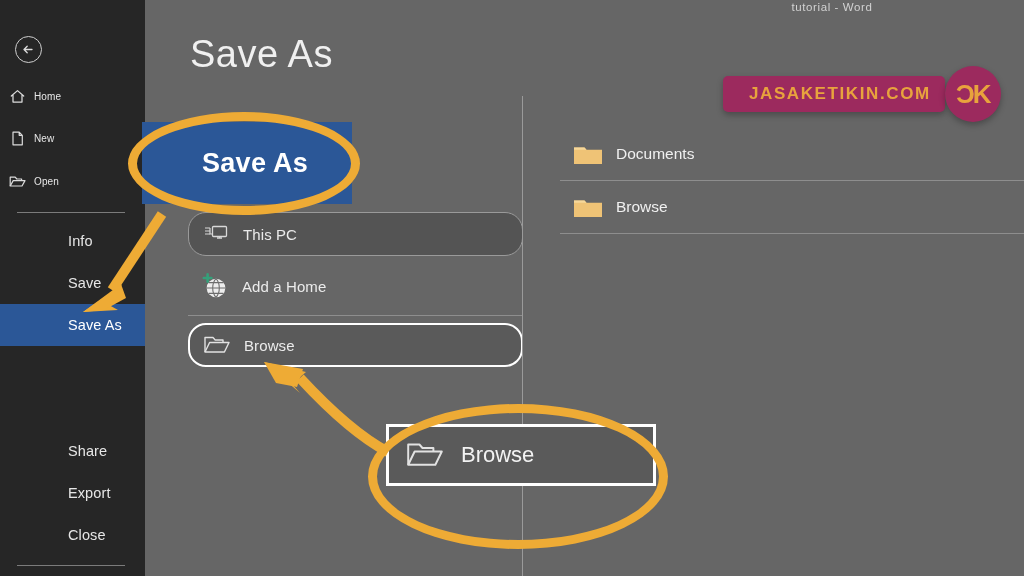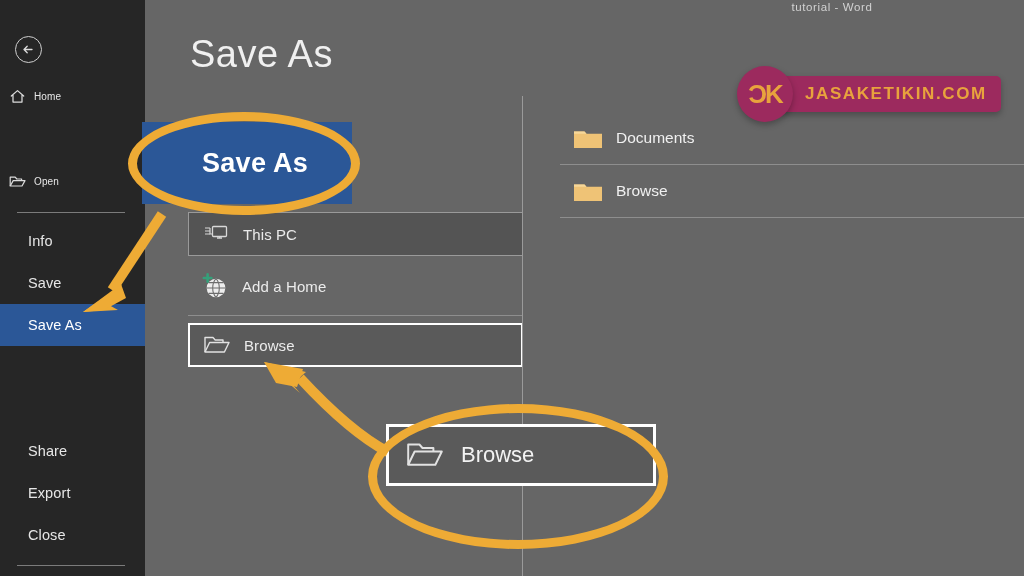--- a/index.html
+++ b/index.html
@@ -68,21 +68,21 @@
     left: 0;
     width: 145px;
     height: 42px;
     display: flex;
     align-items: center;
     cursor: pointer;
   }
   .nav-item .lbl {
     color: #e6e6e6;
     font-size: 14.5px;
-    padding-left: 28px;
+    padding-left: 68px;
     letter-spacing: .1px;
   }
   .nav-item.selected { background: #2b5797; }
   .nav-item.selected .lbl { color: #ffffff; }
   .nav-item.disabled .lbl { color: #4e4e4e; }
 
   
   #page-title {
     position: absolute;
     left: 190px; top: 33px;
@@ -111,20 +111,21 @@
     left: 188px; top: 212px;
     width: 335px;
   }
   .place-row {
     position: relative;
     height: 44px;
     display: flex;
     align-items: center;
     box-sizing: border-box;
     cursor: pointer;
+    border-radius: 18px;
   }
   .place-row .ico {
     width: 54px;
     flex: 0 0 54px;
     display: flex; align-items: center; justify-content: center;
   }
   .place-row .lbl {
     color: #ebebeb;
     font-size: 15px;
     letter-spacing: .1px;
@@ -149,21 +150,21 @@
   #vdivider {
     position: absolute;
     left: 522px; top: 96px;
     width: 1px; height: 480px;
     background: #9a9a9a;
   }
 
   
   #right-col {
     position: absolute;
-    left: 560px; top: 112px;
+    left: 560px; top: 128px;
     width: 464px;
   }
   .folder-row {
     height: 52px;
     display: flex;
     align-items: center;
     border-bottom: 1px solid #8e8e8e;
     cursor: pointer;
   }
   .folder-row .ico {
@@ -296,20 +297,28 @@
 
     <div class="nav-top" style="top:79px">
       <span class="ico">
         <svg width="17" height="17" viewBox="0 0 17 17">
           <path d="M2.3 8 L8.5 2.6 L14.7 8 M4 7.2 V14 H13 V7.2" stroke="#dcdcdc" stroke-width="1.25" fill="none" stroke-linecap="round" stroke-linejoin="round"></path>
         </svg>
       </span>
       <span class="lbl">Home</span>
     </div>
 
+    <div class="nav-top" style="top:121px">
+      <span class="ico">
+        <svg width="17" height="17" viewBox="0 0 17 17">
+          <path d="M4 2.2 H10.2 L13.3 5.3 V14.8 H4 Z M10.2 2.2 V5.3 H13.3" stroke="#dcdcdc" stroke-width="1.2" fill="none" stroke-linejoin="round"></path>
+        </svg>
+      </span>
+      <span class="lbl">New</span>
+    </div>
 
     <div class="nav-top" style="top:164px">
       <span class="ico">
         <svg width="19" height="17" viewBox="0 0 19 17">
           <path d="M2.2 13 V4.2 H7.2 L8.8 6 H13.6 V7.6" stroke="#dcdcdc" stroke-width="1.2" fill="none" stroke-linejoin="round"></path>
           <path d="M2.2 13 L5.2 7.6 H17 L14 13 Z" stroke="#dcdcdc" stroke-width="1.2" fill="none" stroke-linejoin="round"></path>
         </svg>
       </span>
       <span class="lbl">Open</span>
     </div>
@@ -399,25 +408,25 @@
         <svg width="32" height="26" viewBox="0 0 32 26">
           <path d="M2 6.5 h10.5 l2 2.2 H30 V23 H2 Z" fill="#efc376"></path>
           <path d="M2 6.5 h10.5 l2 2.2 H2 Z" fill="#f6d79a"></path>
         </svg>
       </span>
       <span class="lbl">Browse</span>
     </div>
   </div>
 
   <div id="watermark">
+    <div id="wm-bar">
+      <span id="wm-text">JASAKETIKIN.COM</span>
+    </div>
     <div id="wm-circle">
       <span id="wm-mark">ƆK</span>
-    </div>
-    <div id="wm-bar">
-      <span id="wm-text">JASAKETIKIN.COM</span>
     </div>
   </div>
 
   <div id="callout-saveas">
     <div class="magnified">
       <span class="lbl">Save As</span>
     </div>
     <div class="ellipse-ring"></div>
   </div>
 

